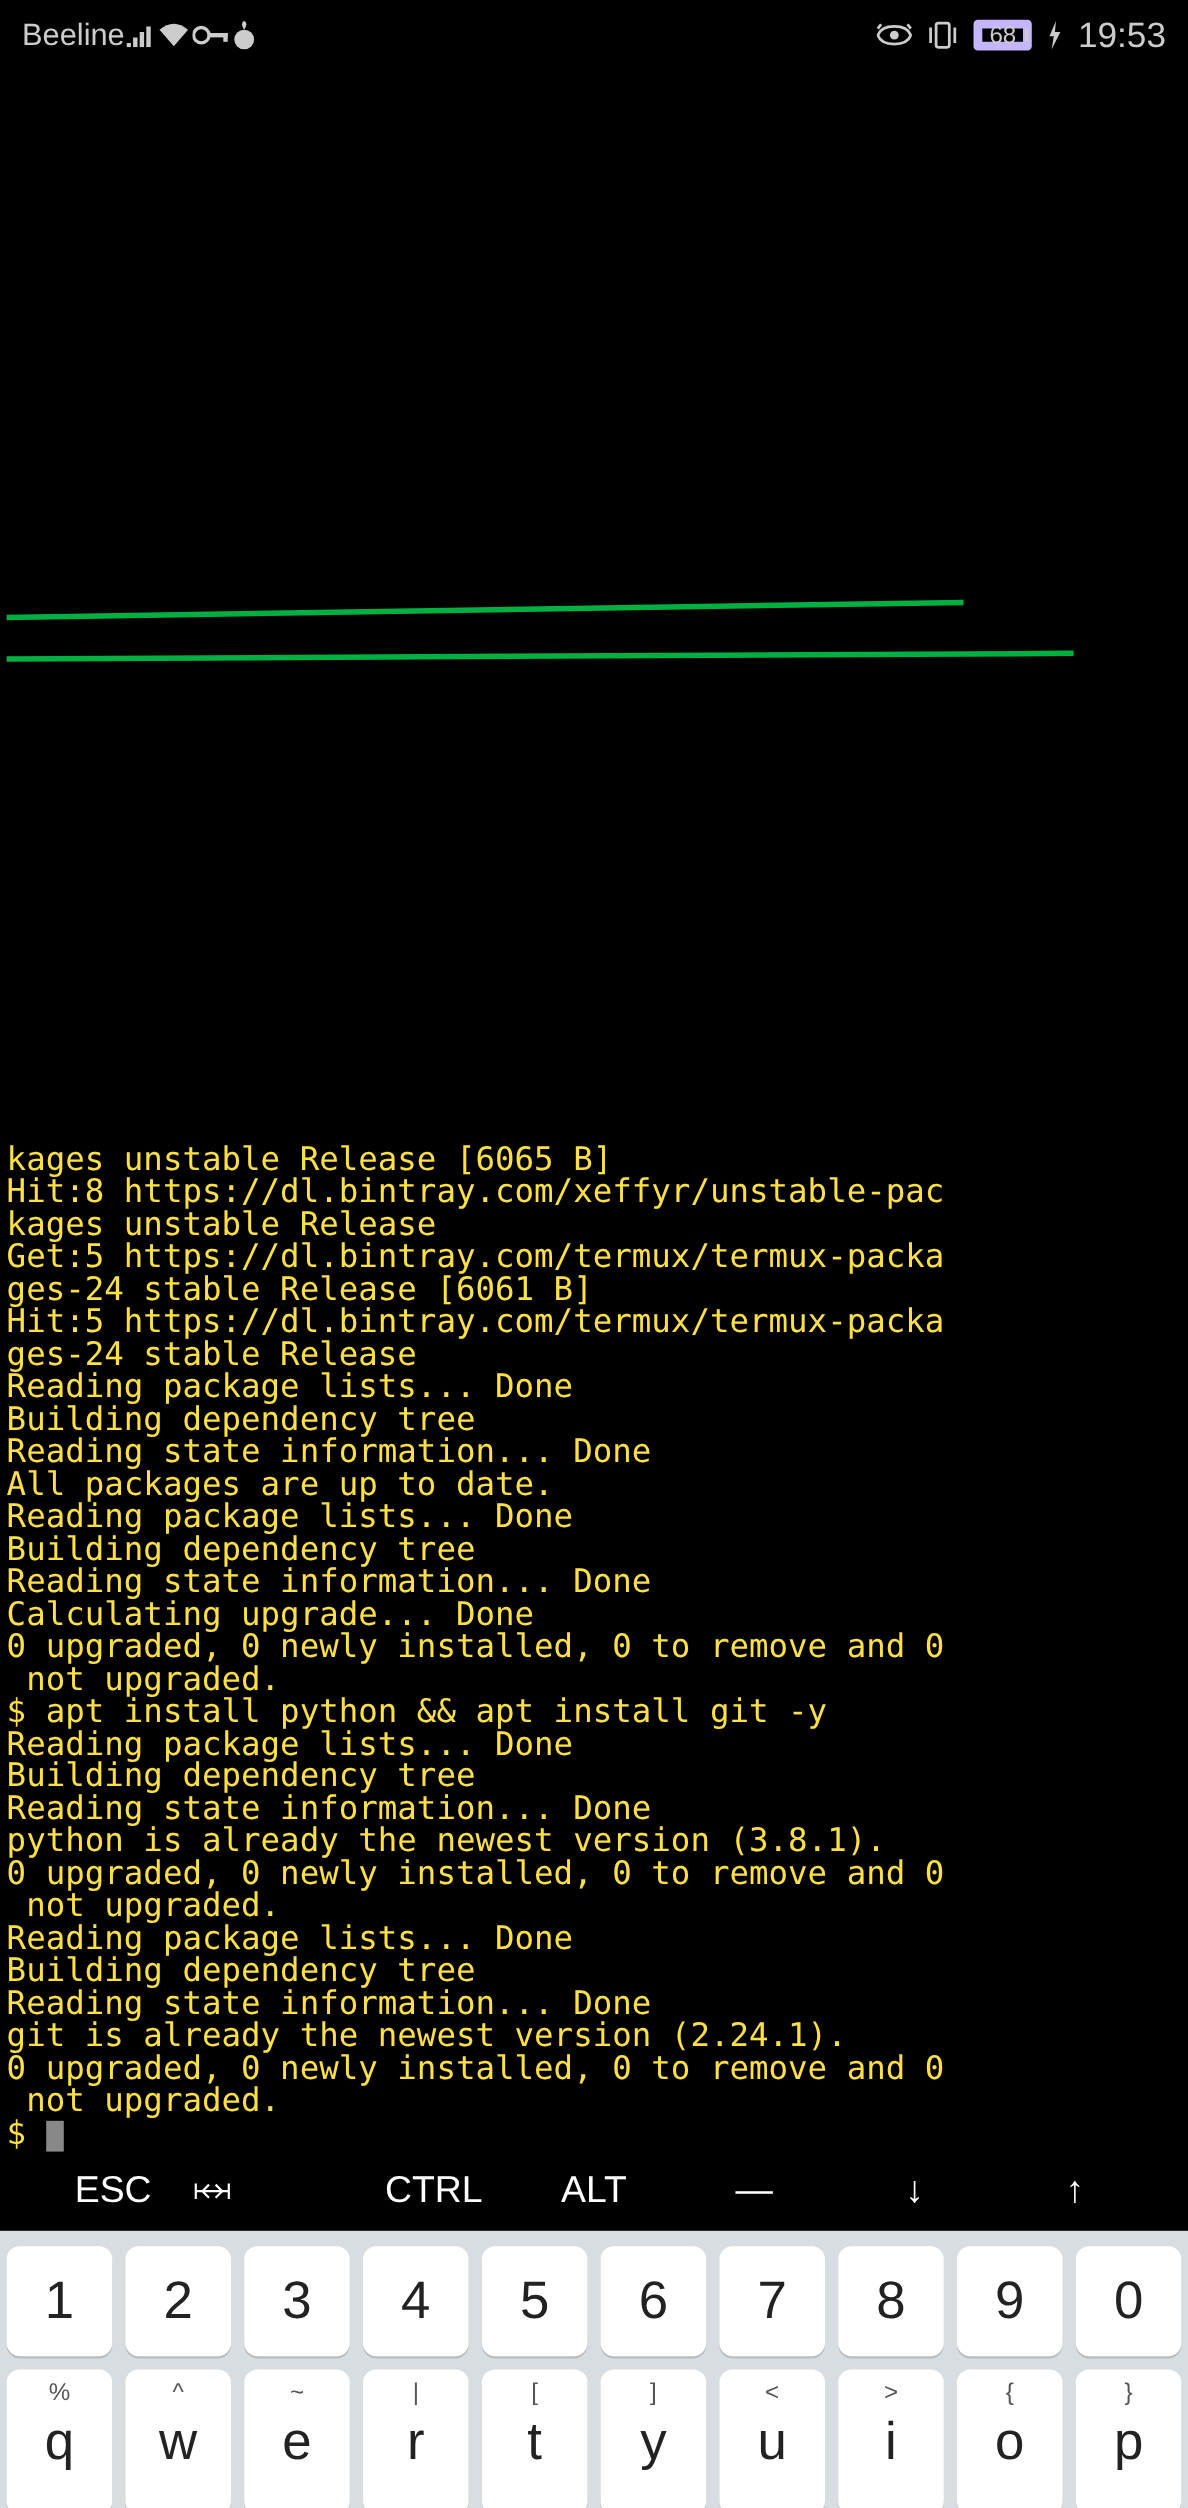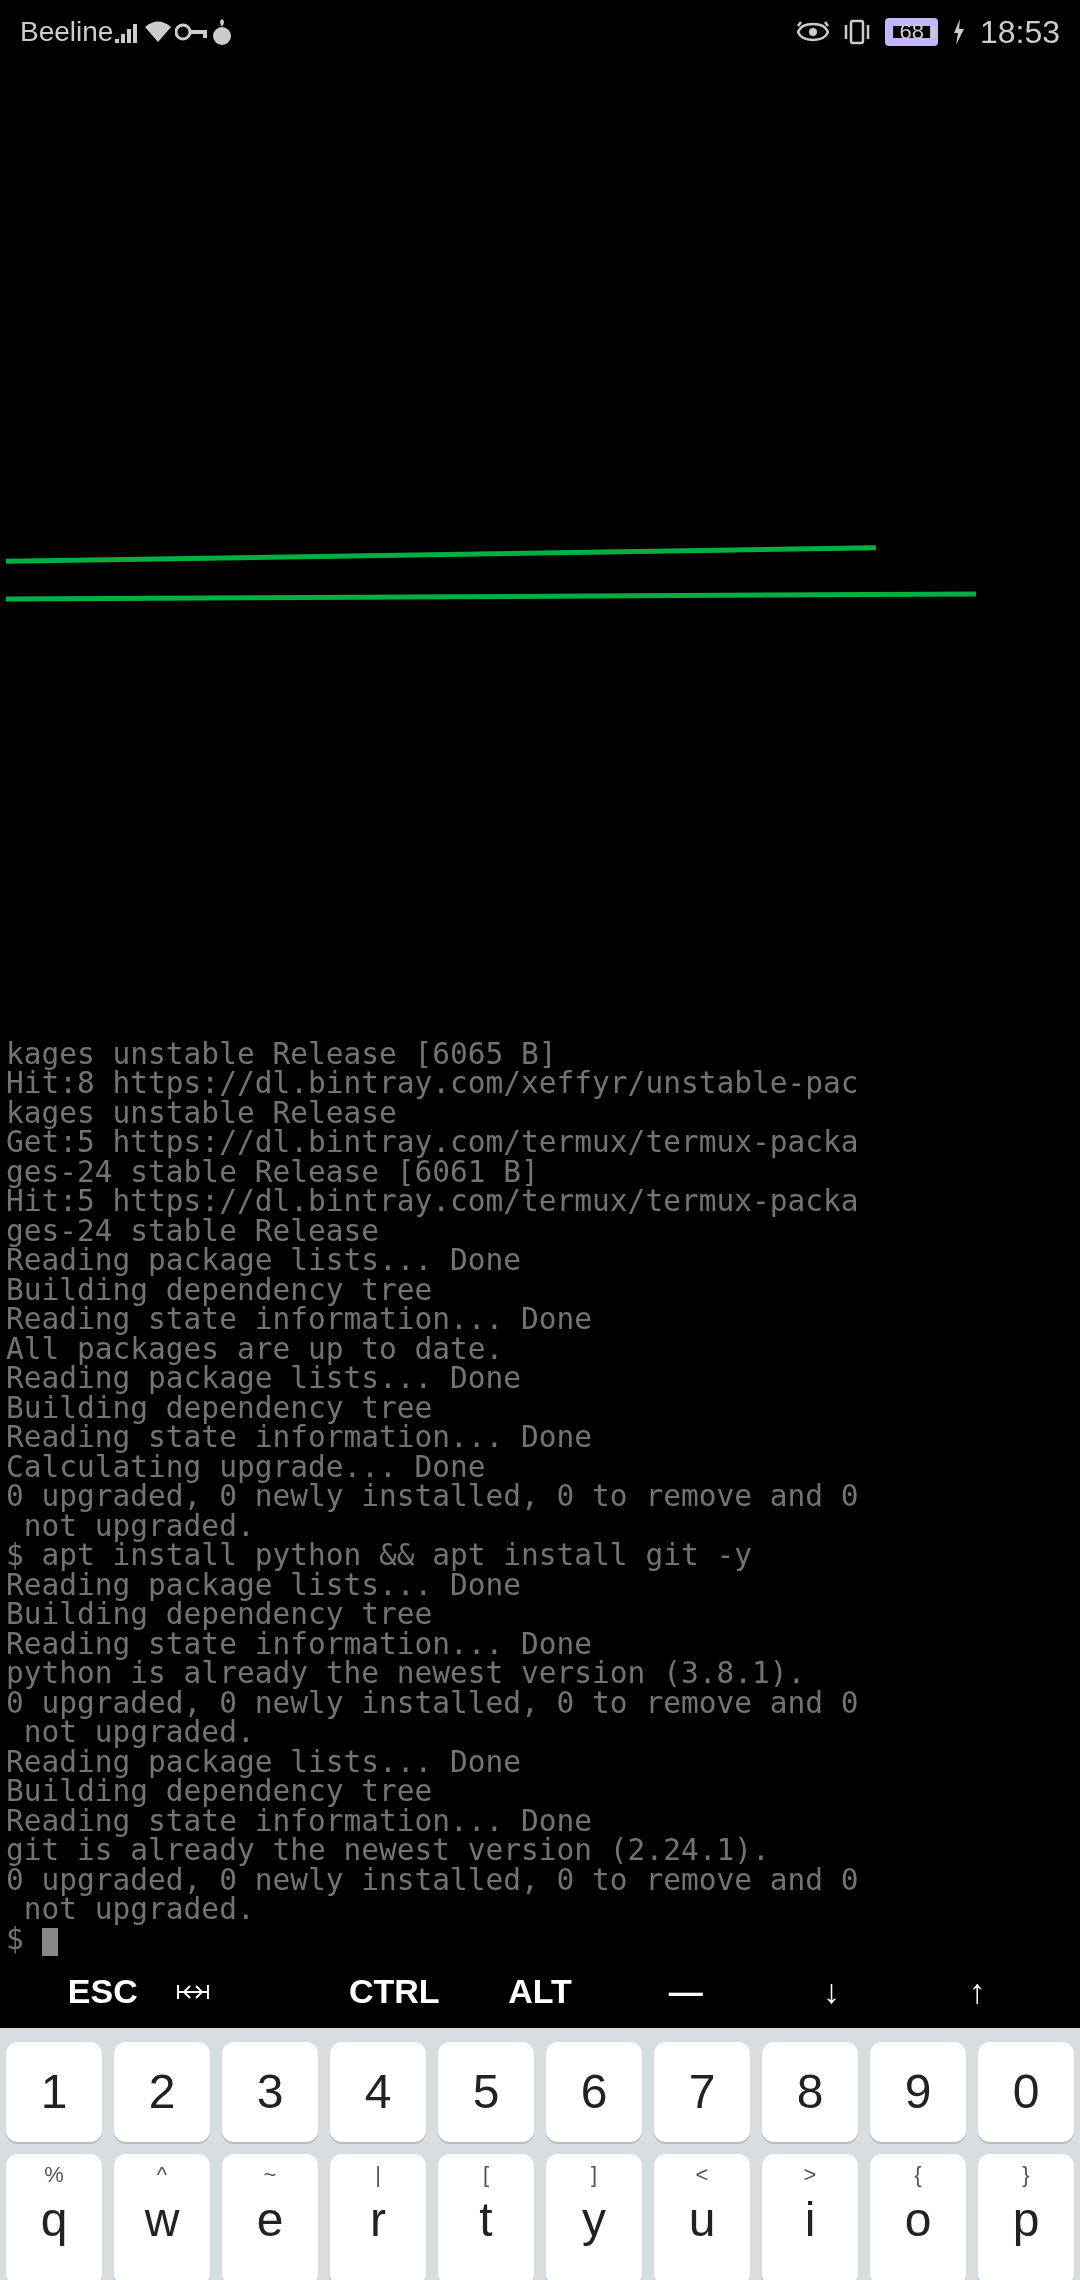--- a/index.html
+++ b/index.html
@@ -46,21 +46,21 @@
     position: absolute;
     right: -5px;
     top: 50%;
     transform: translateY(-50%);
     width: 3px;
     height: 12px;
     background: #ccc;
     border-radius: 1px;
   }
   .terminal {
-    color: #737373;
+    color: #fde047;
     font-size: 29.5px;
     line-height: 1.0;
     white-space: pre;
     padding: 2px 0 0 6px;
     letter-spacing: 0px;
     position: relative;
   }
   .terminal .highlight-line {
     position: absolute;
     height: 5px;
@@ -72,25 +72,25 @@
   .cursor {
     display: inline-block;
     width: 16px;
     height: 28px;
     background: #888;
     vertical-align: text-bottom;
   }
   .extra-keys {
     display: flex;
     align-items: center;
-    justify-content: flex-end;
+    justify-content: space-between;
     color: #fff;
     font-size: 34px;
     font-family: sans-serif;
-    font-weight: 700;
+    font-weight: 400;
     padding: 0 30px;
     height: 72px;
   }
   .extra-keys > div {
     flex: 1;
     text-align: center;
   }
   .keyboard {
     background: #d8dde1;
     height: 798px;
@@ -173,21 +173,21 @@
         </svg>
     </span>
     <span class="battery-box">
       <span>68</span>
     </span>
     <span class="bolt-icon">
       <svg width="14" height="26">
           <path d="M8 0 L2 14 H6 L4 26 L12 10 H7 Z" fill="#ccc"></path>
         </svg>
     </span>
-    <span style="font-size:32px;">18:53</span>
+    <span style="font-size:32px;">19:53</span>
   </div>
 </div>
 
 <div class="terminal">
 <div class="highlight-line hl1"></div>
 <div class="highlight-line hl2"></div>
 
 
 
 

